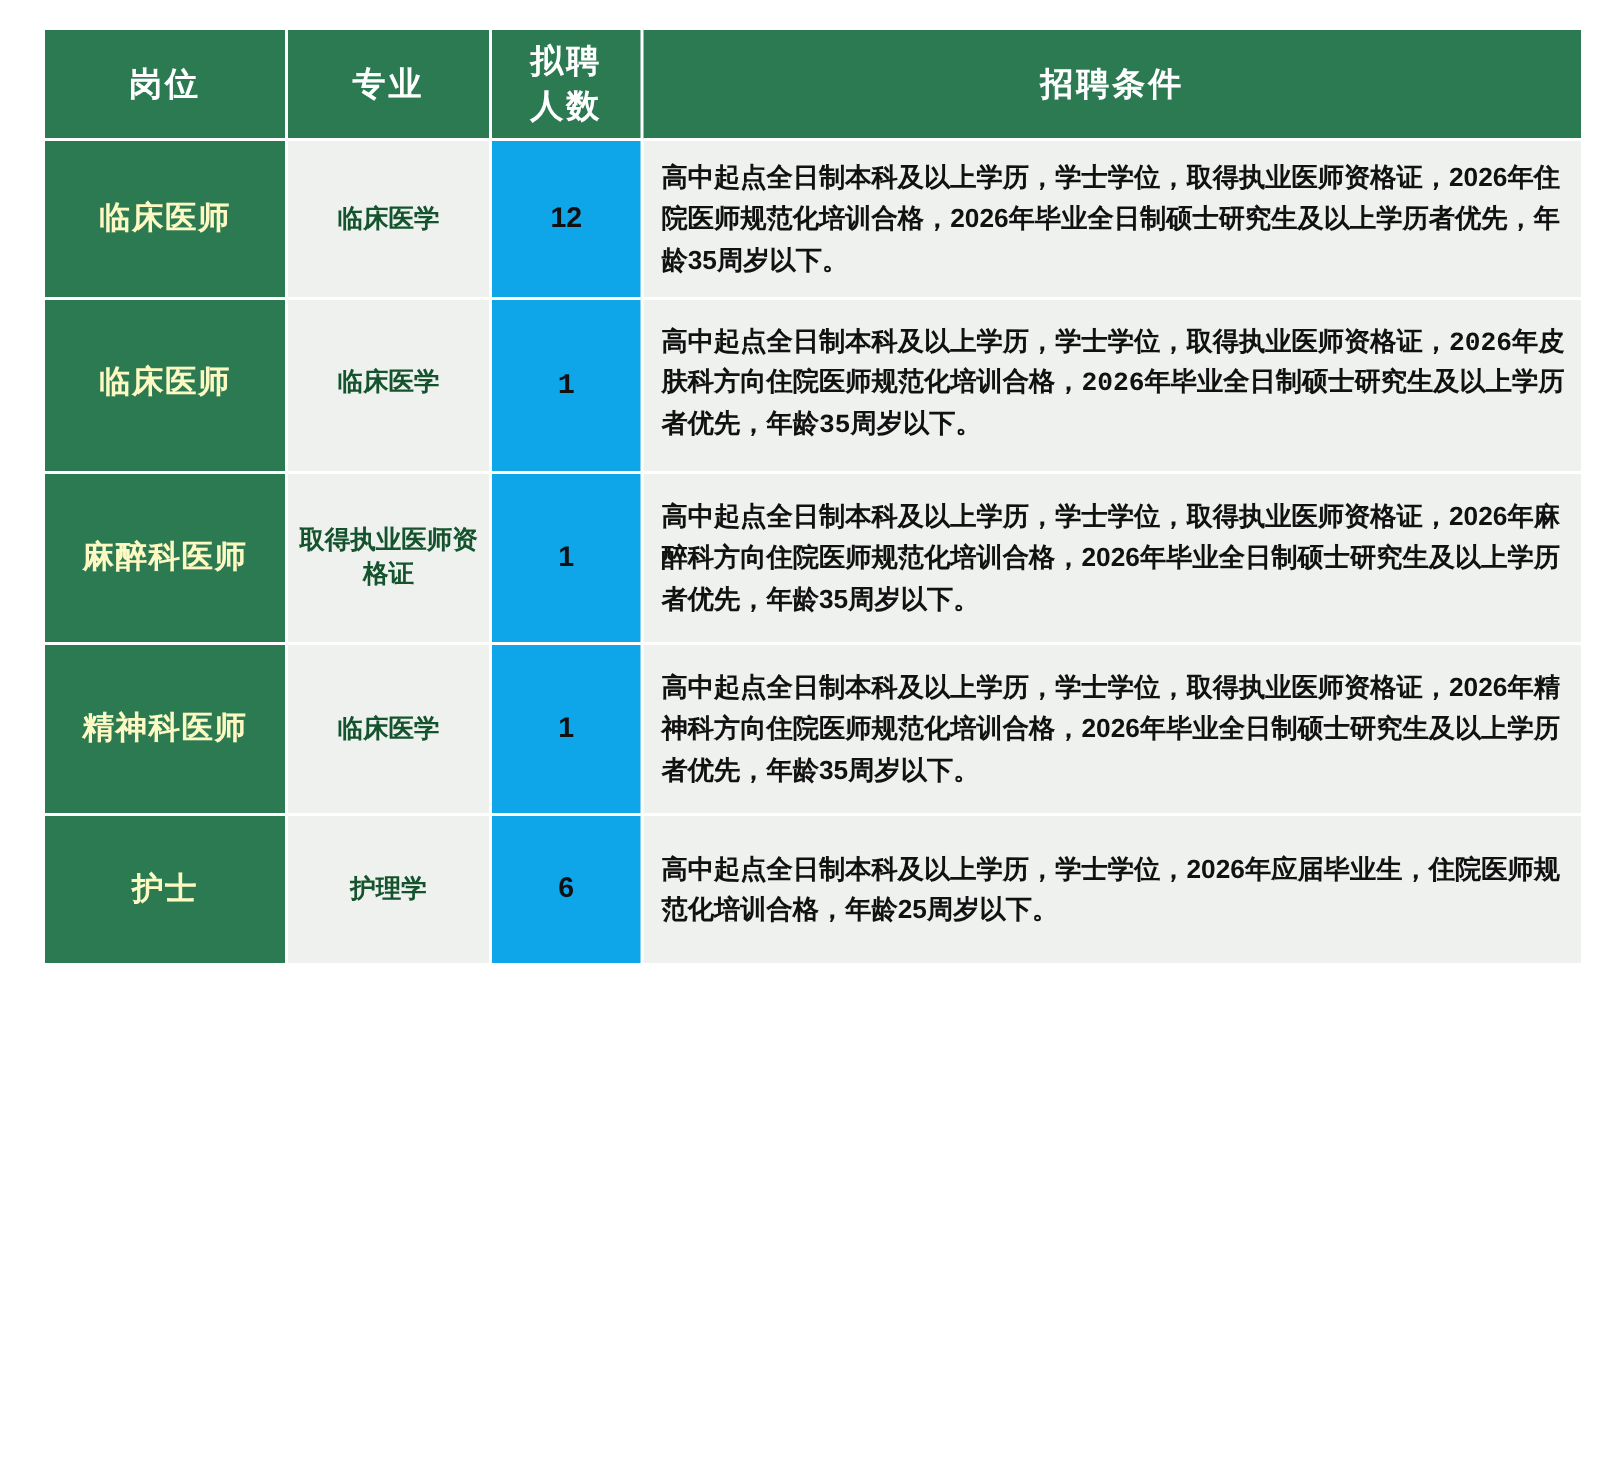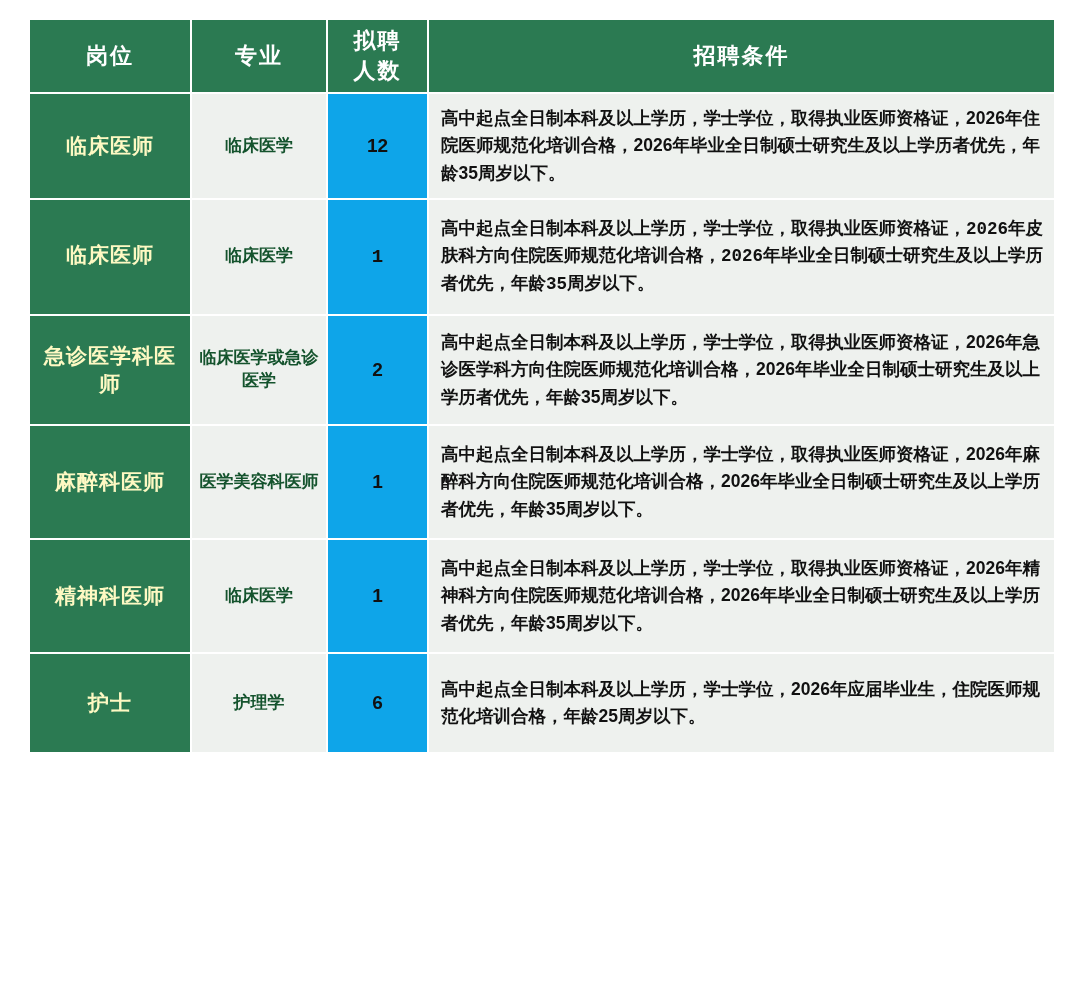--- a/index.html
+++ b/index.html
@@ -143,29 +143,23 @@
         <td class="major">临床医学</td>
         <td class="count">12</td>
         <td class="cond">高中起点全日制本科及以上学历，学士学位，取得执业医师资格证，2026年住院医师规范化培训合格，2026年毕业全日制硕士研究生及以上学历者优先，年龄35周岁以下。</td>
       </tr>
       <tr class="r2">
         <td class="post">临床医师</td>
         <td class="major">临床医学</td>
         <td class="count">1</td>
         <td class="cond">高中起点全日制本科及以上学历，学士学位，取得执业医师资格证，2026年皮肤科方向住院医师规范化培训合格，2026年毕业全日制硕士研究生及以上学历者优先，年龄35周岁以下。</td>
       </tr>
-      <tr class="r4">
-        <td class="post">急诊医学科医师</td>
-        <td class="major">临床医学或急诊医学</td>
-        <td class="count">2</td>
-        <td class="cond">高中起点全日制本科及以上学历，学士学位，取得执业医师资格证，2026年急诊医学科方向住院医师规范化培训合格，2026年毕业全日制硕士研究生及以上学历者优先，年龄35周岁以下。</td>
-      </tr>
       <tr class="r6">
         <td class="post">麻醉科医师</td>
-        <td class="major">医学美容科医师</td>
+        <td class="major">取得执业医师资格证</td>
         <td class="count">1</td>
         <td class="cond">高中起点全日制本科及以上学历，学士学位，取得执业医师资格证，2026年麻醉科方向住院医师规范化培训合格，2026年毕业全日制硕士研究生及以上学历者优先，年龄35周岁以下。</td>
       </tr>
       <tr class="r7">
         <td class="post">精神科医师</td>
         <td class="major">临床医学</td>
         <td class="count">1</td>
         <td class="cond">高中起点全日制本科及以上学历，学士学位，取得执业医师资格证，2026年精神科方向住院医师规范化培训合格，2026年毕业全日制硕士研究生及以上学历者优先，年龄35周岁以下。</td>
       </tr>
       <tr class="r8">

